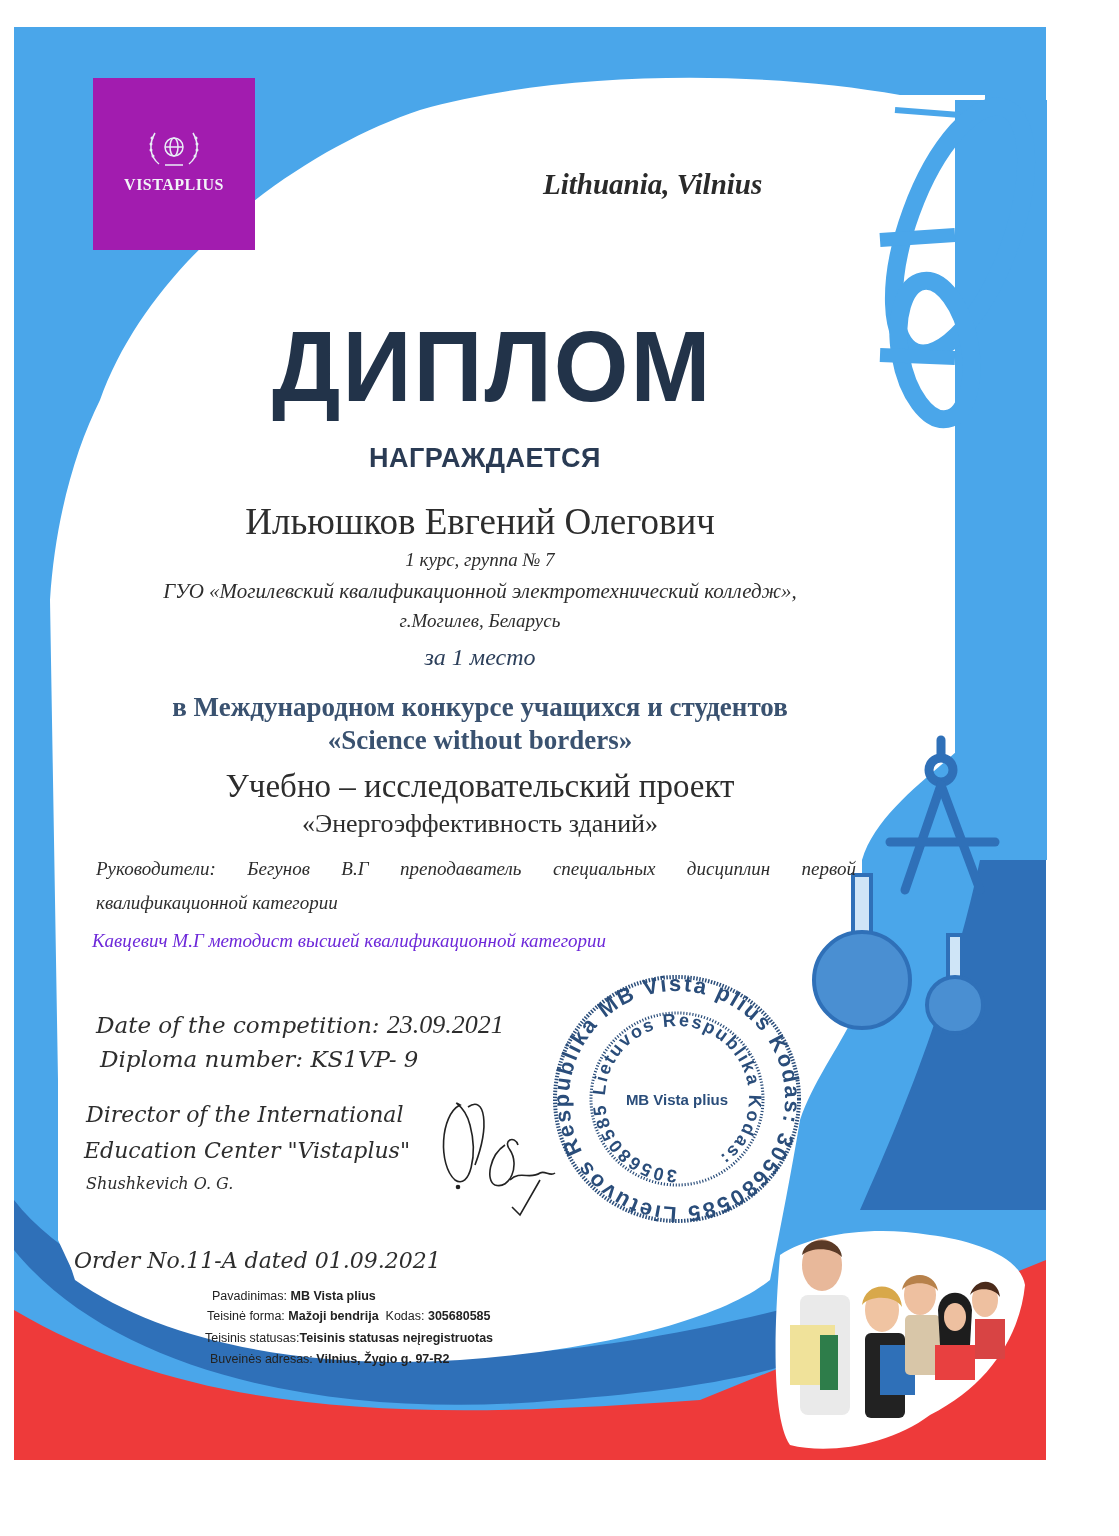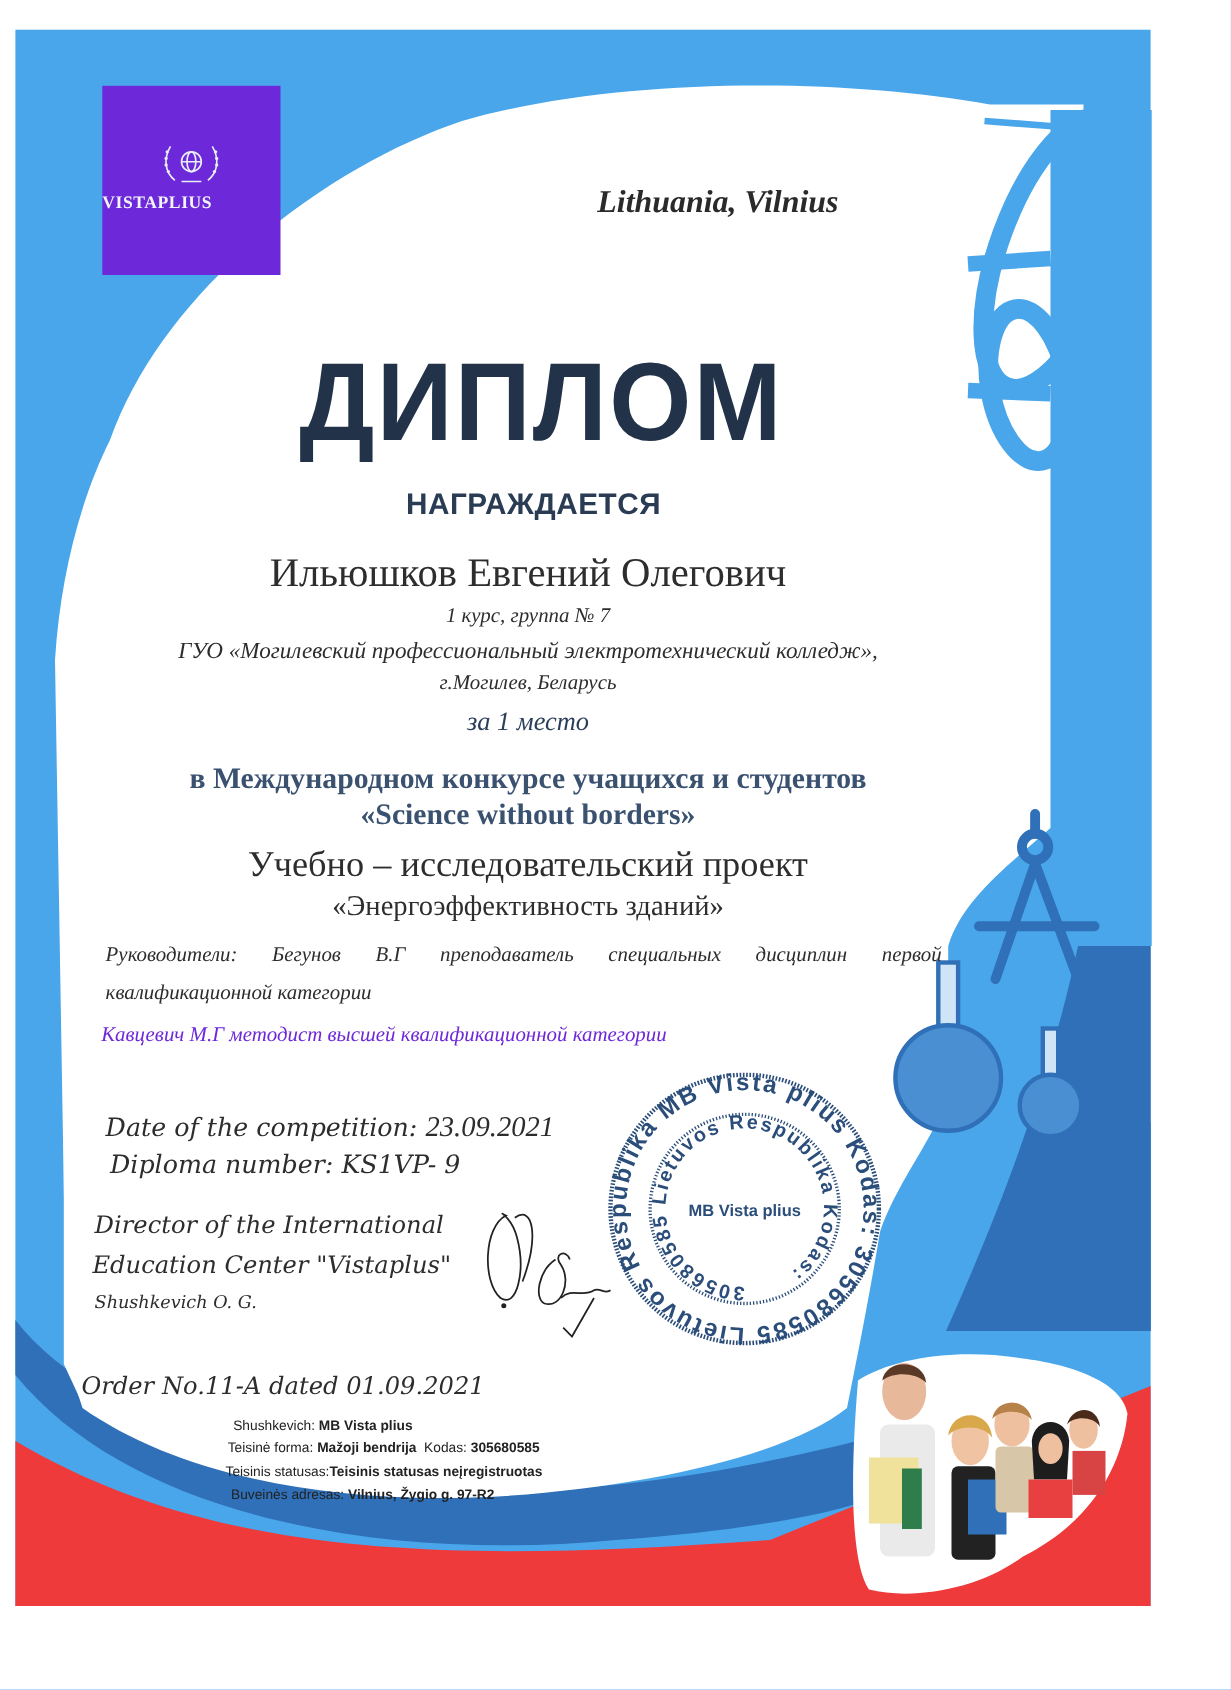--- a/index.html
+++ b/index.html
@@ -1,19 +1,19 @@
 <!DOCTYPE html>
 <html><head>
 <meta charset="utf-8">
 <style>
   html, body { margin:0; padding:0; }
   body { width:1119px; height:1536px; background:#ffffff; position:relative; overflow:hidden; font-family:"Liberation Serif", serif; }
   .abs { position:absolute; }
   #bg { position:absolute; left:0; top:0; width:1119px; height:1536px; }
-  .logo { left:93px; top:78px; width:162px; height:172px; background:#6d28d9; color:#f2f4f8; text-align:left; }
+  .logo { left:93px; top:78px; width:162px; height:172px; background:#a21caf; color:#f2f4f8; text-align:center; }
   .logo .emblem { position:absolute; left:50px; top:50px; width:62px; height:40px; }
   .logo .name { position:absolute; left:0; right:0; top:98px; font-family:"Liberation Serif", serif; font-weight:bold; font-size:16px; letter-spacing:0.5px; }
   .city { left:543px; top:168px; font-size:29px; font-style:italic; font-weight:bold; color:#2a2a2a; }
   .title { left:272px; top:318px; width:420px; text-align:center; font-family:"Liberation Sans", sans-serif; font-weight:900; font-size:96px; letter-spacing:2px; color:#223349; line-height:1; transform:scaleY(1.05); }
   .awarded { left:320px; top:443px; width:330px; text-align:center; font-family:"Liberation Sans", sans-serif; font-weight:bold; font-size:27px; color:#2a3b54; letter-spacing:0.5px; }
   .center { left:90px; width:780px; text-align:center; }
   .fullname { top:500px; font-size:37px; color:#2d2d2d; }
   .course { top:549px; font-size:19px; font-style:italic; color:#2d2d2d; }
   .college { top:579px; font-size:21px; font-style:italic; color:#2d2d2d; }
   .city2 { top:610px; font-size:19px; font-style:italic; color:#2d2d2d; }
@@ -121,21 +121,21 @@
   <div class="name">VISTAPLIUS</div>
 </div>
 
 <div class="abs city">Lithuania, Vilnius</div>
 
 <div class="abs title">ДИПЛОМ</div>
 <div class="abs awarded">НАГРАЖДАЕТСЯ</div>
 
 <div class="abs center fullname">Ильюшков Евгений Олегович</div>
 <div class="abs center course">1 курс, группа № 7</div>
-<div class="abs center college">ГУО «Могилевский профессиональный электротехнический колледж»,</div>
+<div class="abs center college">ГУО «Могилевский квалификационной электротехнический колледж»,</div>
 <div class="abs center city2">г.Могилев, Беларусь</div>
 
 <div class="abs center place">за 1 место</div>
 <div class="abs center contest">в Международном конкурсе учащихся и студентов</div>
 <div class="abs center contest-name">«Science without borders»</div>
 
 <div class="abs center project">Учебно – исследовательский проект</div>
 <div class="abs center project-name">«Энергоэффективность зданий»</div>
 
 <div class="abs supervisors">Руководители: Бегунов В.Г преподаватель специальных дисциплин первой</div>
@@ -178,21 +178,21 @@
   </text>
   <text font-family="Liberation Sans, sans-serif" font-weight="bold" font-size="18" fill="#2a4d7a" letter-spacing="2">
     <textPath href="#innerArc">305680585 Lietuvos Respublika Kodas:</textPath>
   </text>
   <text x="137" y="130" text-anchor="middle" font-family="Liberation Sans, sans-serif" font-weight="bold" font-size="15" fill="#2a4d7a">MB Vista plius</text>
 </svg>
 
 <div class="abs script order">Order No.11-A dated 01.09.2021</div>
 
 <div class="abs reg reg1">
-  <span>Shushkevich:</span>
+  <span>Pavadinimas:</span>
   <b>MB Vista plius</b>
 </div>
 <div class="abs reg reg2">
   <span>Teisinė forma:</span>
   <b>Mažoji bendrija</b>
   &nbsp;<span>Kodas:</span>
   <b>305680585</b>
 </div>
 <div class="abs reg reg3">
   <span>Teisinis statusas:</span><b>Teisinis statusas neįregistruotas</b>

